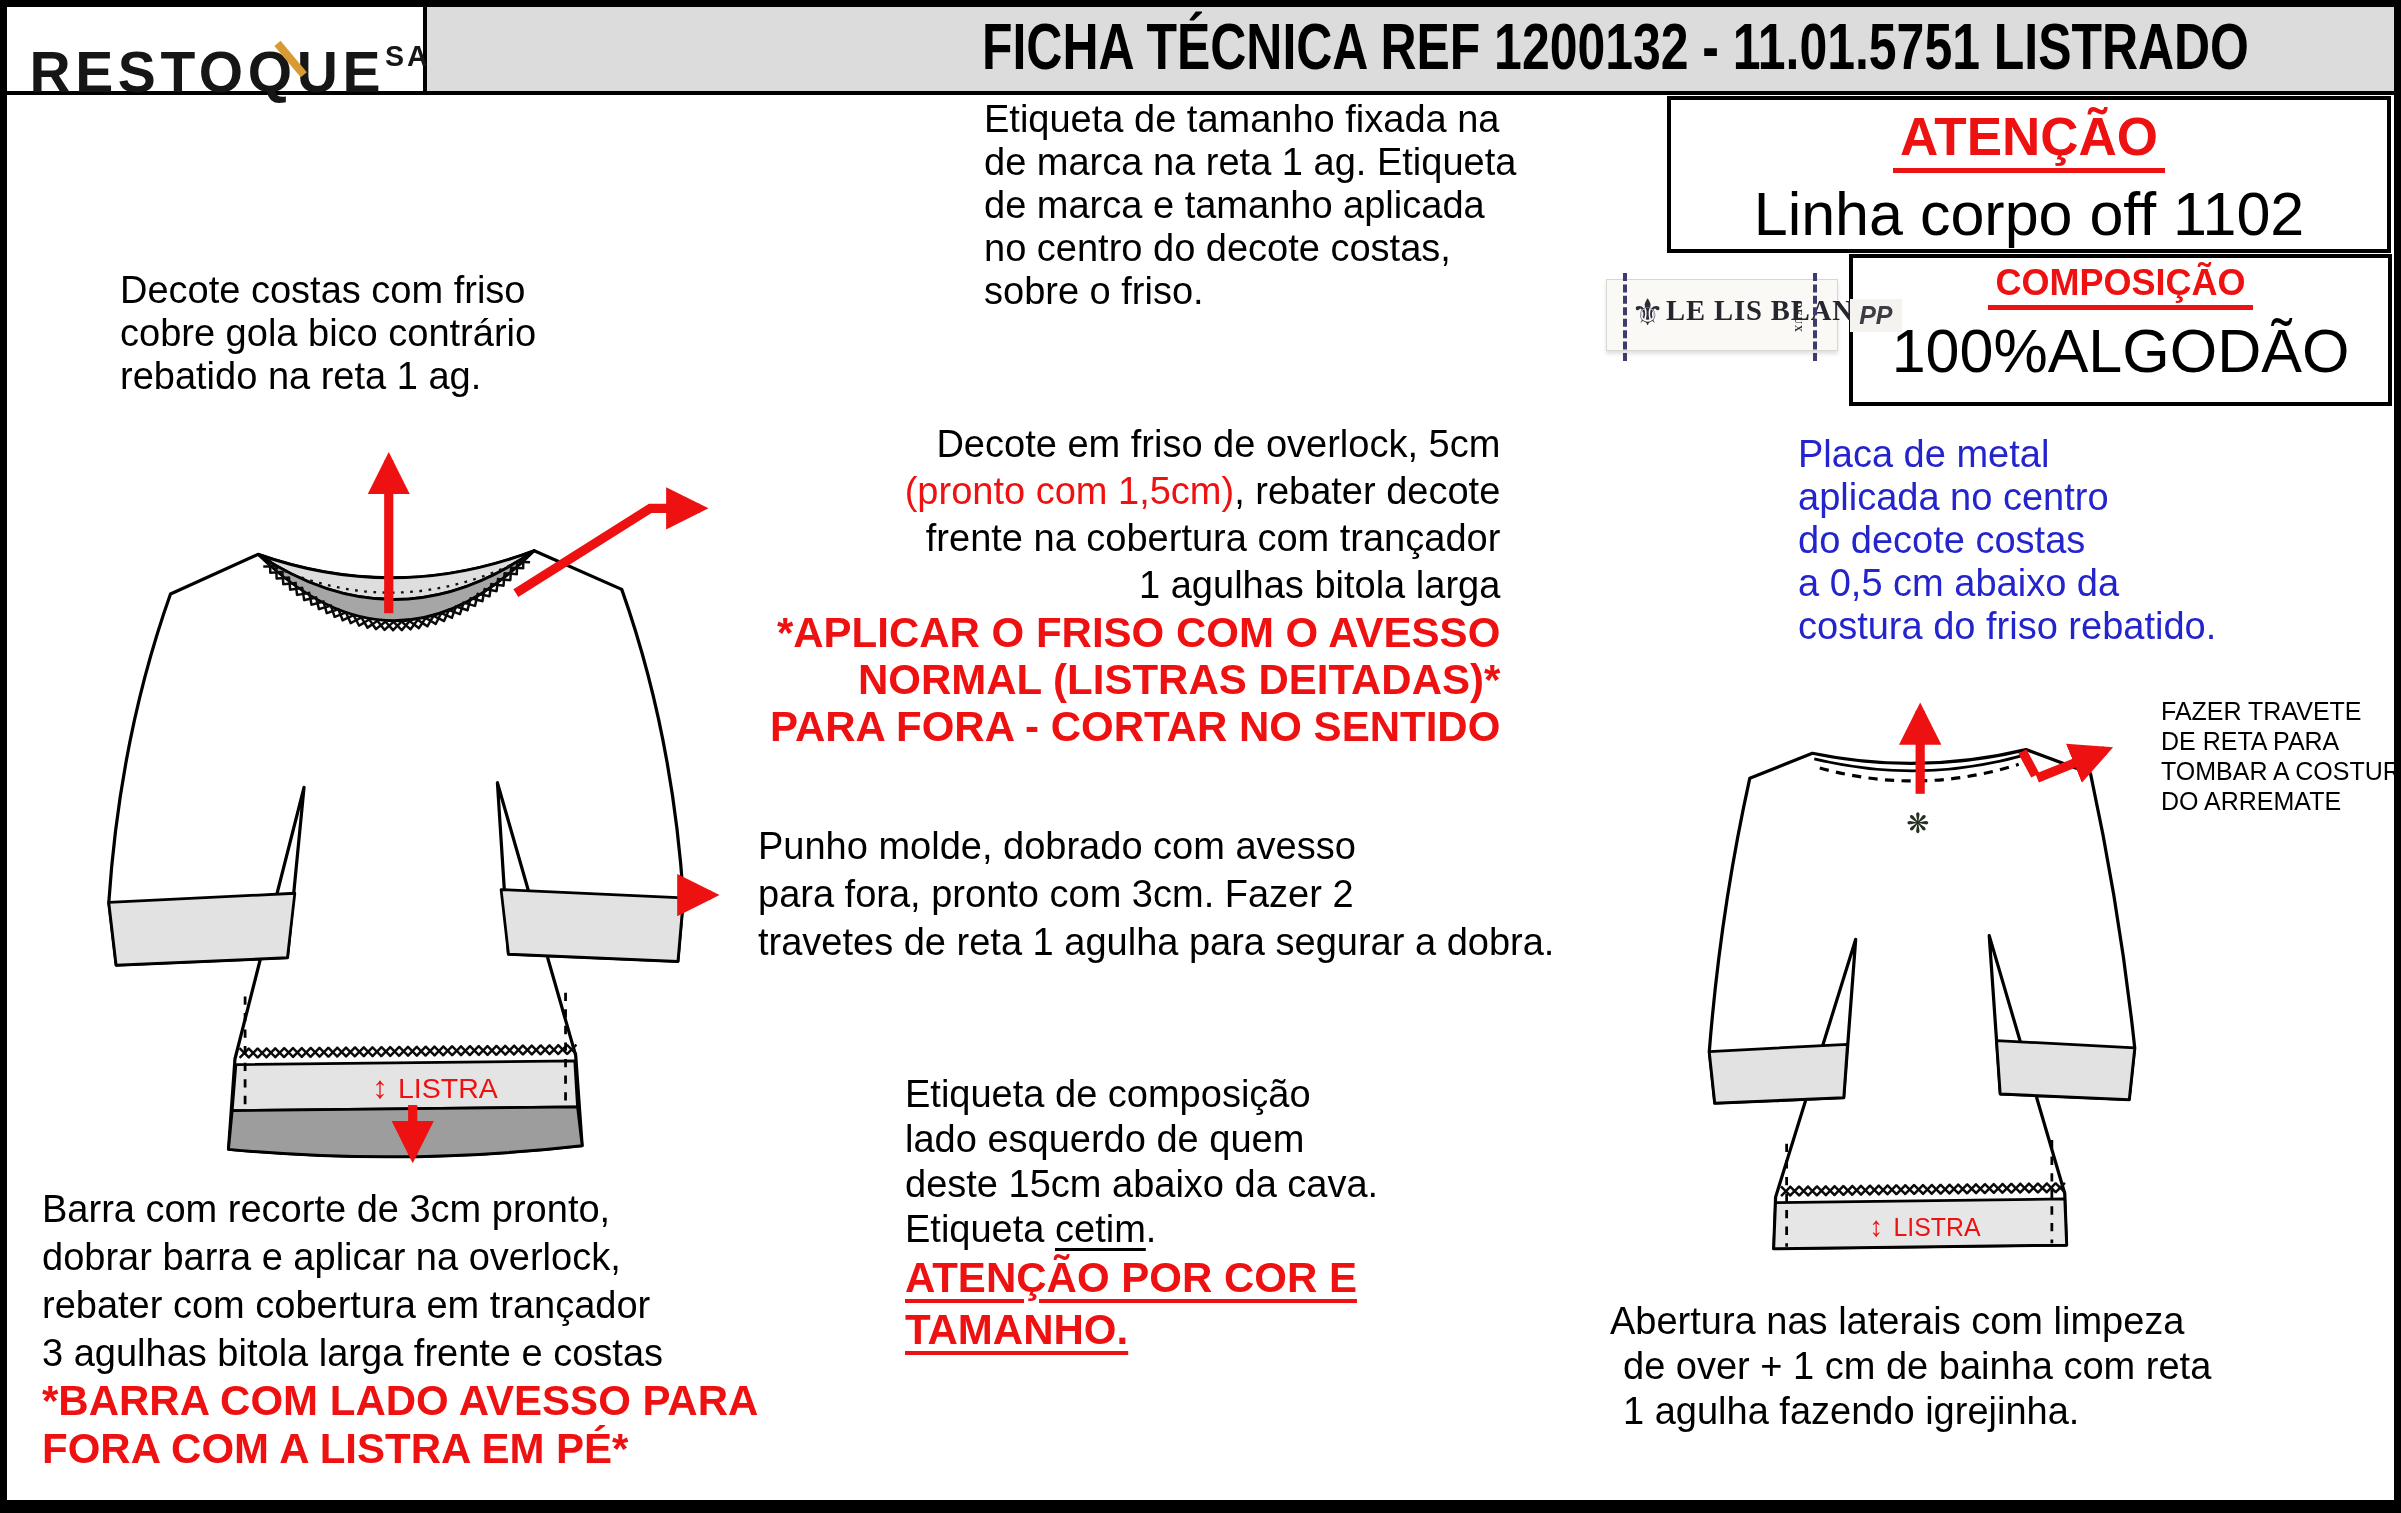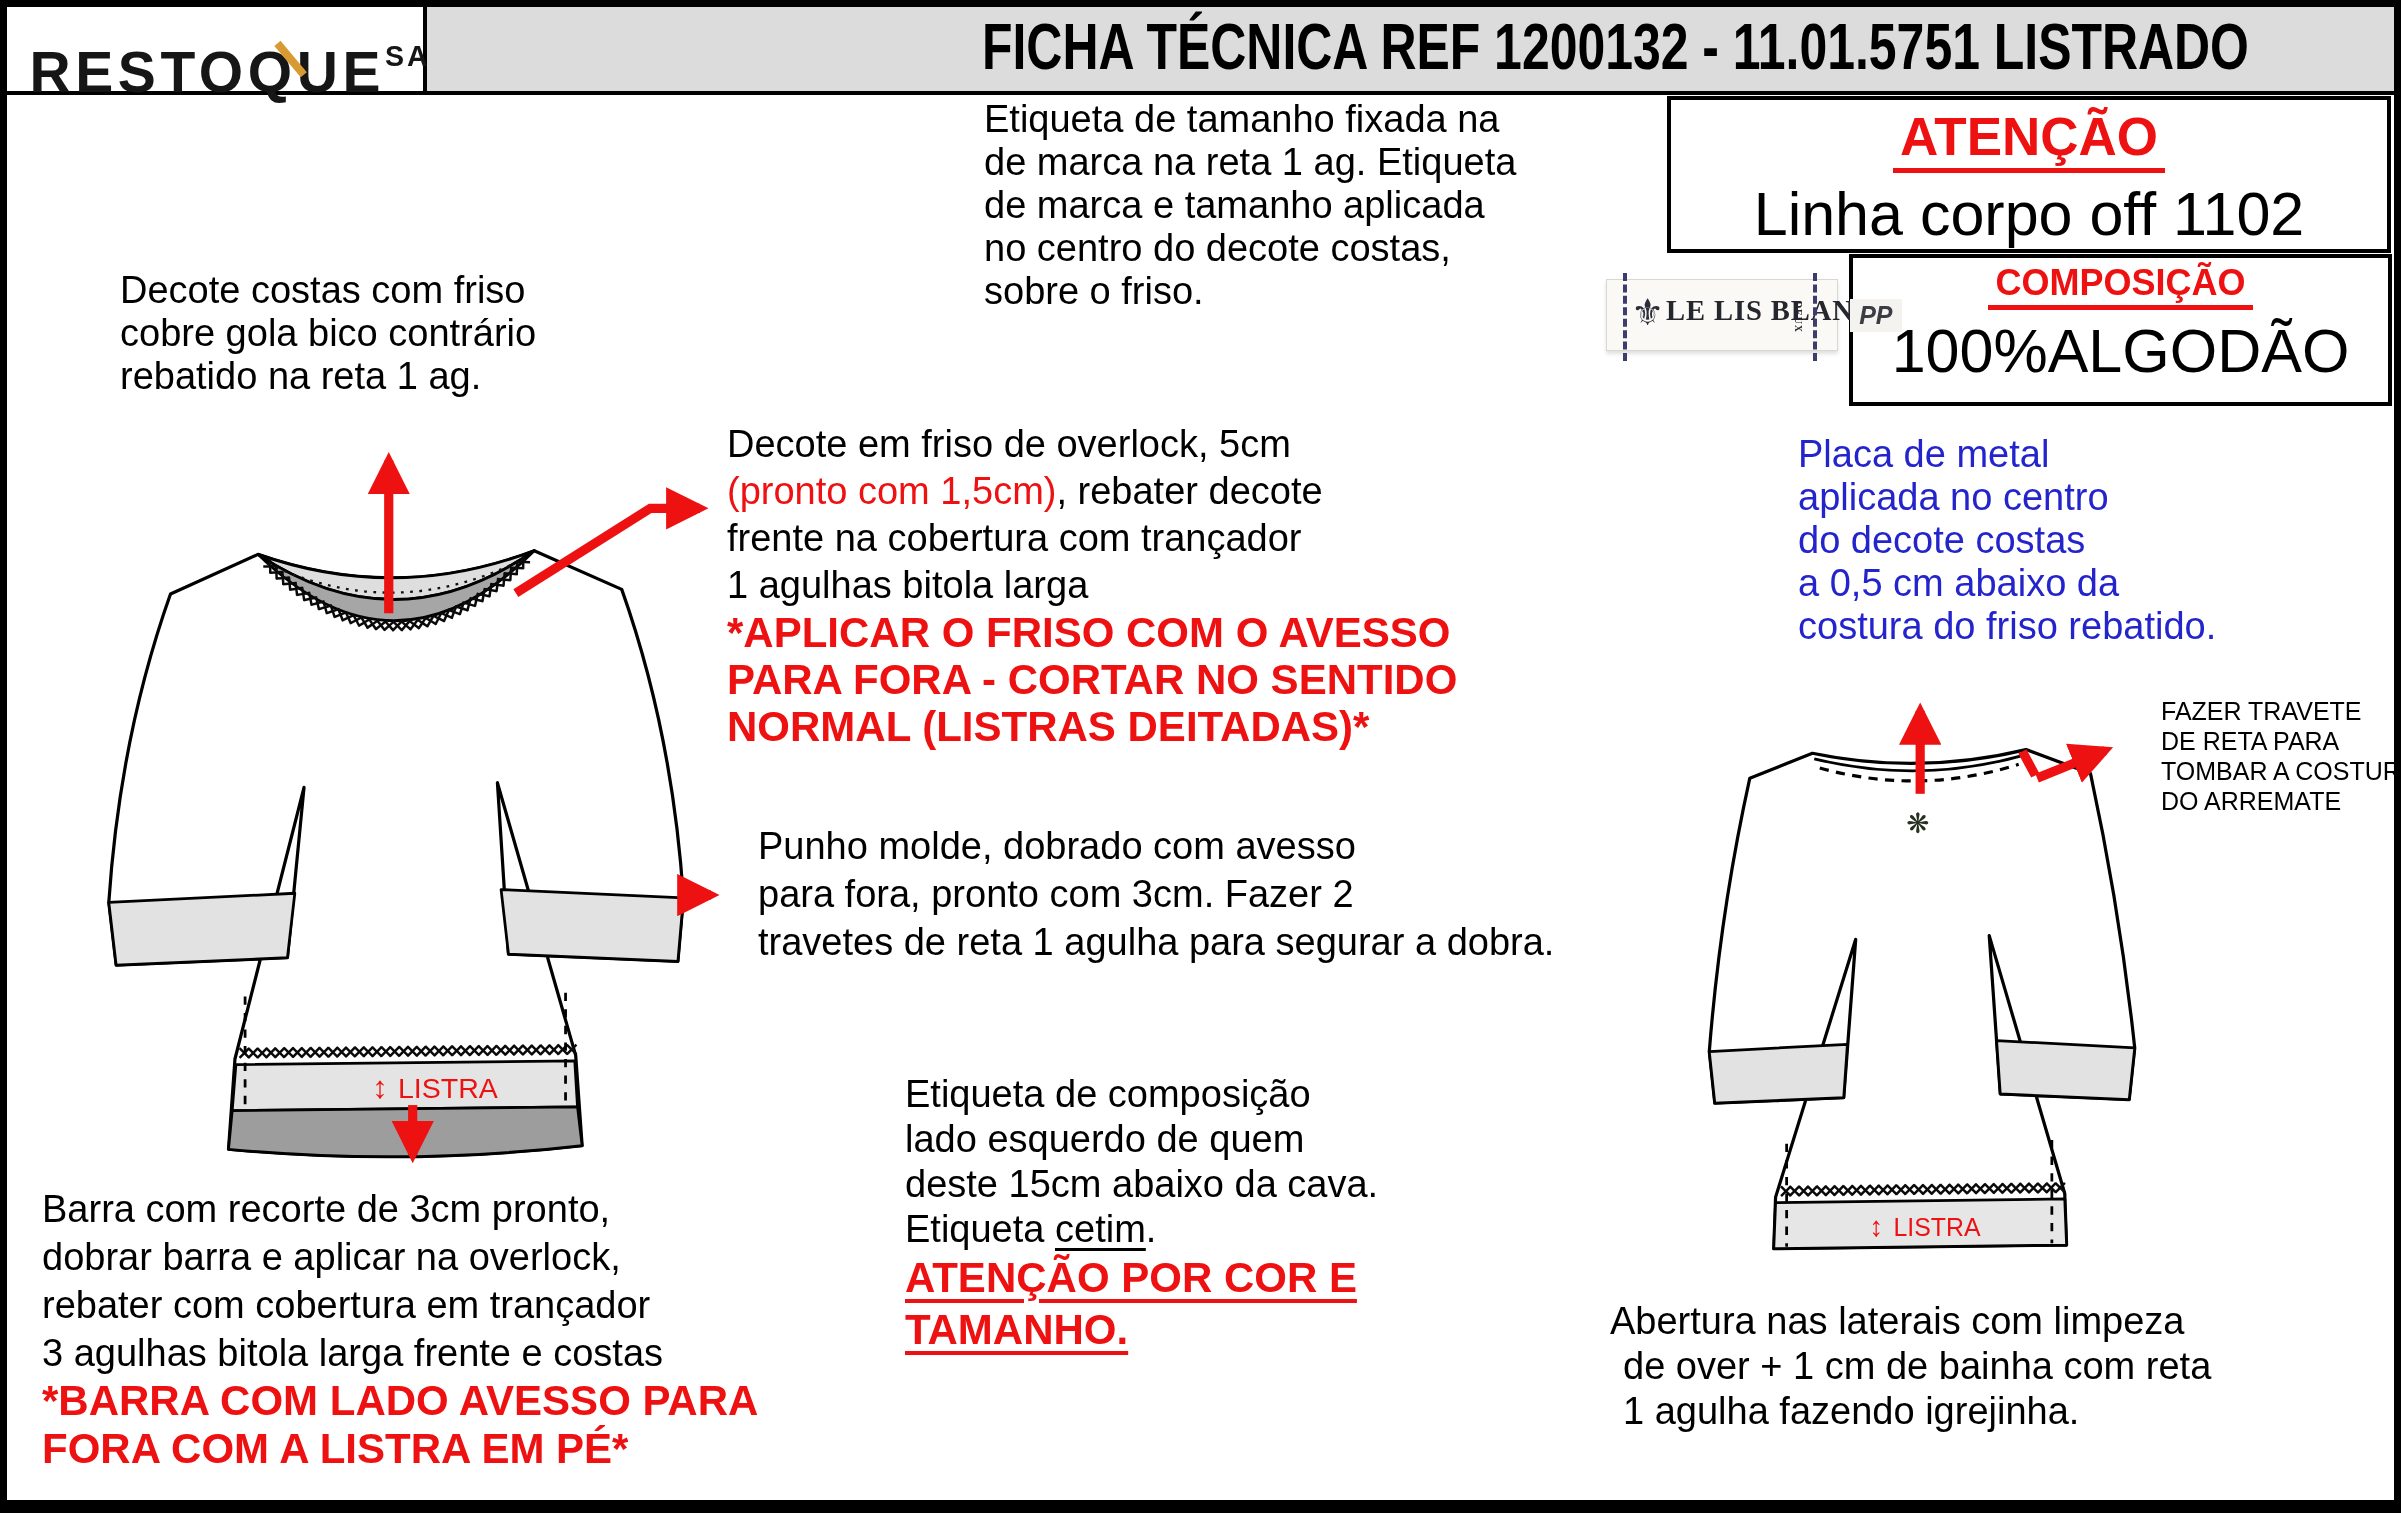--- a/index.html
+++ b/index.html
@@ -37,21 +37,21 @@
                   background:#f4f3ef;padding:1.8px 9.2px;}
   
   .note{position:absolute;font-size:38px;line-height:44px;white-space:nowrap;z-index:3;}
   .note .warn{color:#ee1111;font-weight:bold;font-size:42px;}
   .note .red{color:#ee1111;margin-top:12px;}
   .note .blue{color:#2424cc;}
   .note .uline{text-decoration:underline;text-decoration-thickness:2.8px;text-underline-offset:5.5px;}
   .note .uwarn{text-decoration:underline;text-decoration-thickness:3.7px;text-underline-offset:7.4px;}
   #note-size-label{left:984px;top:98px;line-height:43px;}
   #note-back-neck{left:120px;top:269px;line-height:43px;}
-  #note-front-neck{left:727px;top:421px;line-height:47px;}
+  #note-front-neck{left:770px;top:421px;line-height:47px;text-align:right;}
   #note-cuff{left:758px;top:822px;line-height:48px;}
   #note-hem{left:42px;top:1185px;line-height:48px;}
   #note-comp-label{left:905px;top:1072px;line-height:45px;}
   #note-comp-label .warn{line-height:52px;}
   #note-plate{left:1798px;top:433px;line-height:43px;}
   #note-bartack{left:2161px;top:696px;font-size:25px;line-height:30px;}
   #note-opening{left:1610px;top:1299px;line-height:45px;}
   .ind{padding-left:13px;}
   
   #drawing{position:absolute;left:0;top:0;width:2401px;height:1513px;z-index:1;}
@@ -210,22 +210,22 @@
   <div>cobre gola bico contrário</div>
   <div>rebatido na reta 1 ag.</div>
 </div>
 
 <div class="note" id="note-front-neck">
   <div>Decote em friso de overlock, 5cm</div>
   <div><span class="red">(pronto com 1,5cm)</span><span>, rebater decote</span></div>
   <div>frente na cobertura com trançador</div>
   <div>1 agulhas bitola larga</div>
   <div class="warn">*APLICAR O FRISO COM O AVESSO</div>
+  <div class="warn">NORMAL (LISTRAS DEITADAS)*</div>
   <div class="warn">PARA FORA - CORTAR NO SENTIDO</div>
-  <div class="warn">NORMAL (LISTRAS DEITADAS)*</div>
 </div>
 
 <div class="note" id="note-cuff">
   <div>Punho molde, dobrado com avesso</div>
   <div>para fora, pronto com 3cm. Fazer 2</div>
   <div>travetes de reta 1 agulha para segurar a dobra.</div>
 </div>
 
 <div class="note" id="note-hem">
   <div>Barra com recorte de 3cm pronto,</div>

